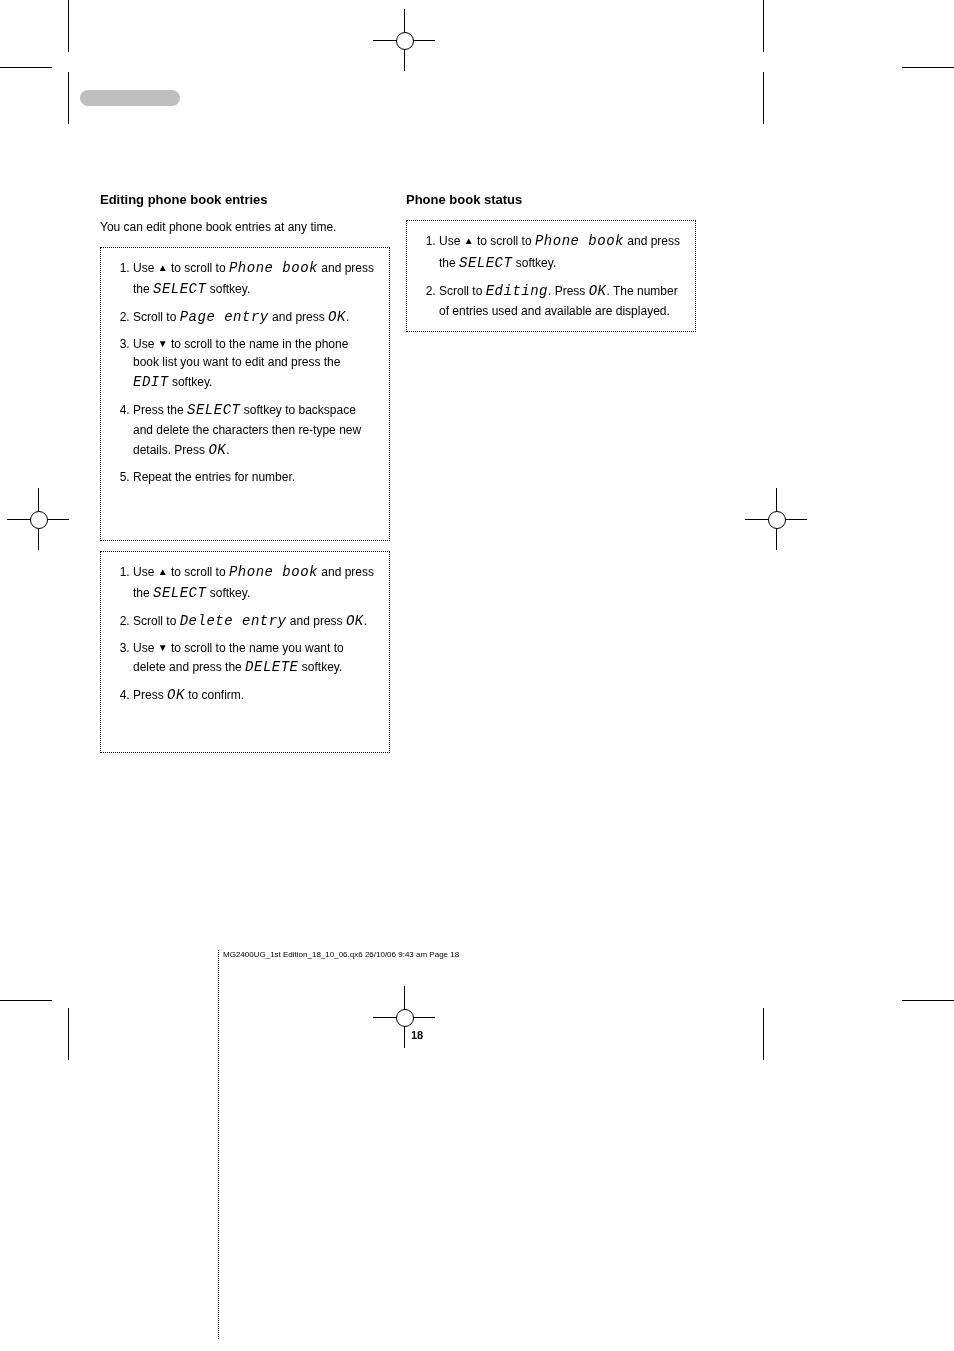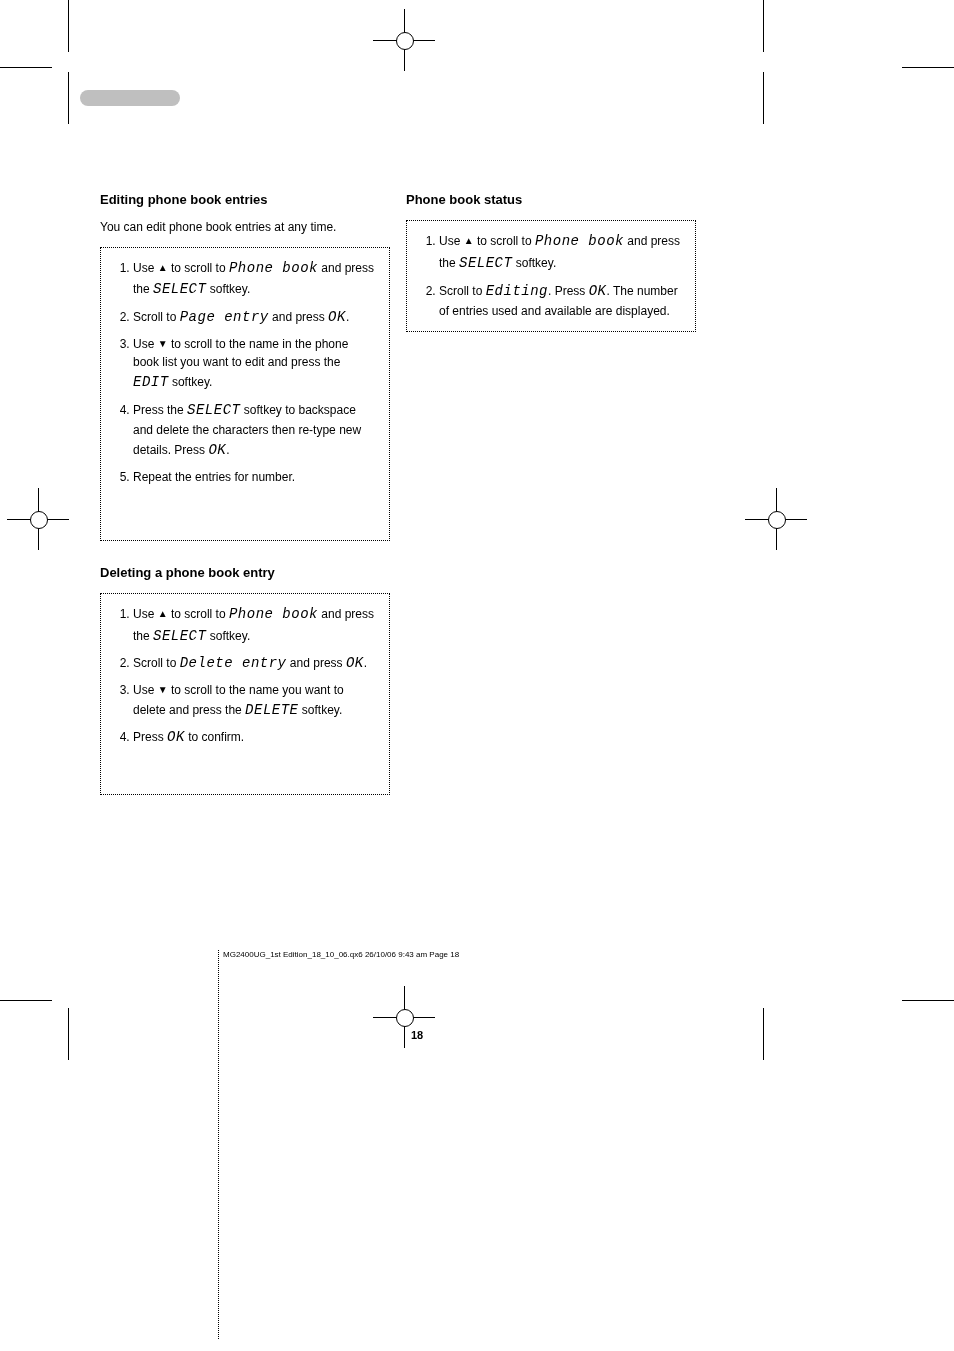--- a/index.html
+++ b/index.html
@@ -162,21 +162,20 @@
           <li>
             Press the
             <span class="mono">SELECT</span>
             softkey to backspace and delete the characters then re-type new details. Press
             <span class="mono">OK</span>.
           </li>
           <li>Repeat the entries for number.</li>
         </ol>
       </div>
 
-      <h3 style="margin-top:22px;">Deleting a phone book entry</h3>
 
       <div class="step-box" style="height:180px;">
         <ol>
           <li>
             Use <span class="tri">▲</span> to scroll to
             <span class="mono">Phone book</span>
             and press the
             <span class="mono">SELECT</span>
             softkey.
           </li>

